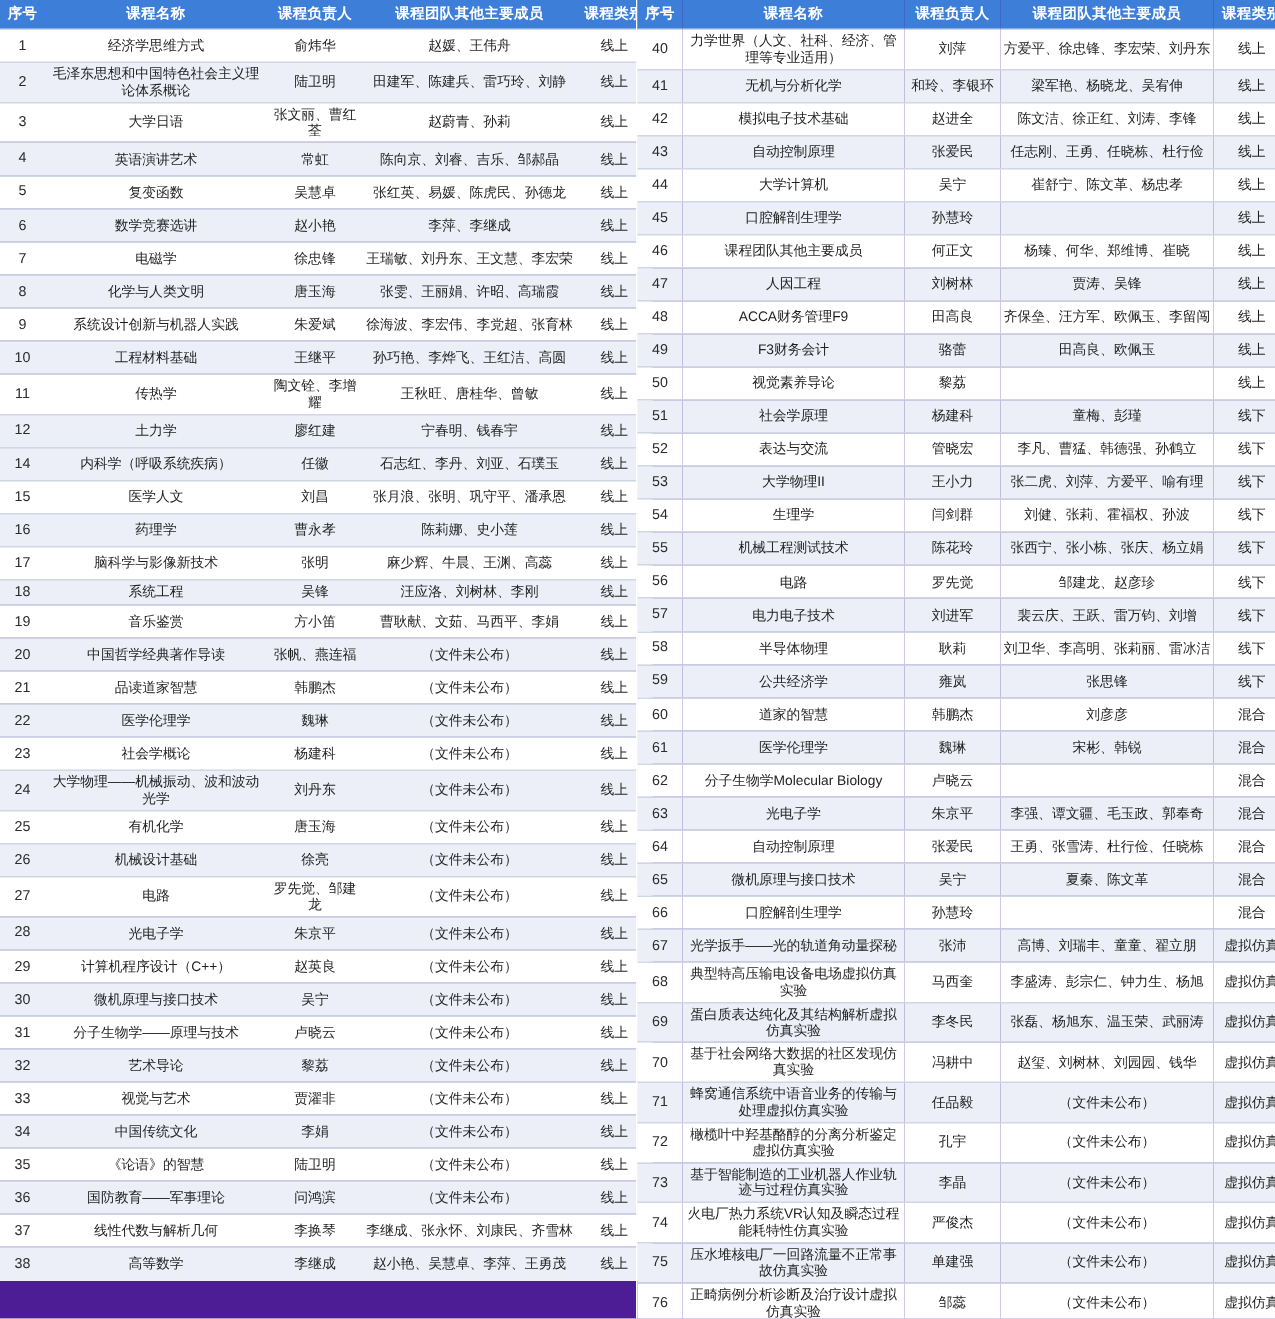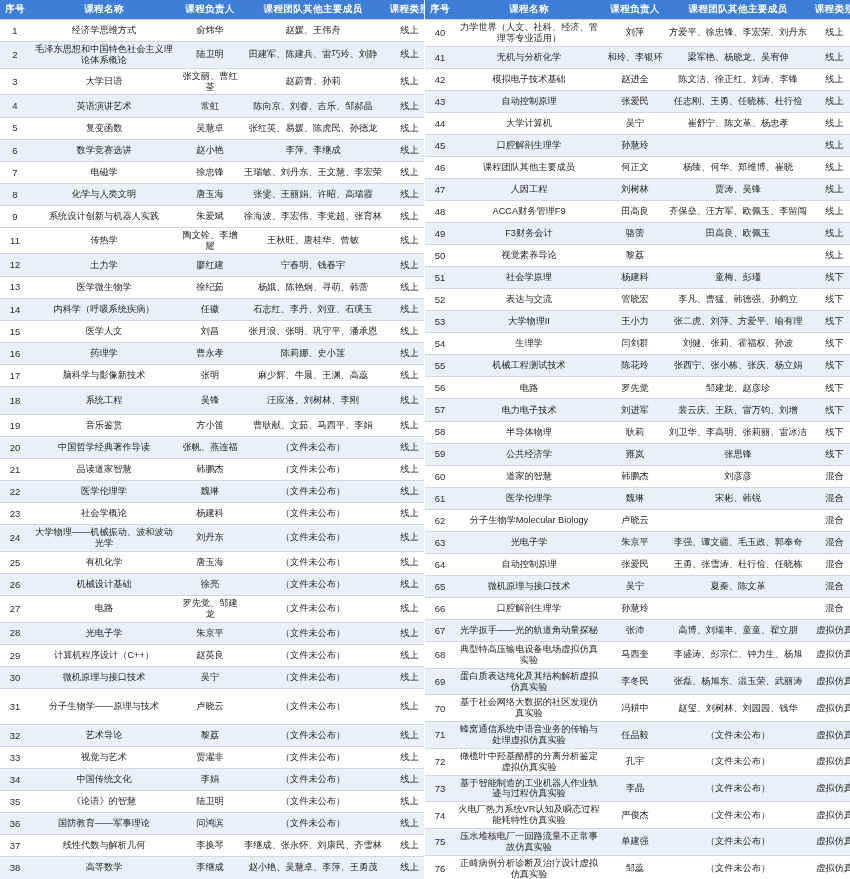--- a/index.html
+++ b/index.html
@@ -152,41 +152,41 @@
             <td class="c-team">张雯、王丽娟、许昭、高瑞霞</td>
             <td class="c-cat">线上</td>
           </tr>
           <tr class="plain" style="height: 22.0513px;">
             <td class="c-idx">9</td>
             <td class="c-name">系统设计创新与机器人实践</td>
             <td class="c-lead">朱爱斌</td>
             <td class="c-team">徐海波、李宏伟、李党超、张育林</td>
             <td class="c-cat">线上</td>
           </tr>
+          <tr class="alt" style="height: 22.0513px;">
+            <td class="c-idx">10</td>
+            <td class="c-name">工程材料基础</td>
+            <td class="c-lead">王继平</td>
+            <td class="c-team">孙巧艳、李烨飞、王红洁、高圆</td>
+            <td class="c-cat">线上</td>
+          </tr>
           <tr class="plain" style="height: 22.0513px;">
             <td class="c-idx">11</td>
             <td class="c-name">传热学</td>
             <td class="c-lead">陶文铨、李增耀</td>
             <td class="c-team">王秋旺、唐桂华、曾敏</td>
             <td class="c-cat">线上</td>
           </tr>
           <tr class="alt" style="height: 22.0513px;">
             <td class="c-idx">12</td>
             <td class="c-name">土力学</td>
             <td class="c-lead">廖红建</td>
             <td class="c-team">宁春明、钱春宇</td>
             <td class="c-cat">线上</td>
           </tr>
-          <tr class="plain" style="height: 22.0513px;">
-            <td class="c-idx">13</td>
-            <td class="c-name">医学微生物学</td>
-            <td class="c-lead">徐纪茹</td>
-            <td class="c-team">杨娥、陈艳炯、寻萌、韩蕾</td>
-            <td class="c-cat">线上</td>
-          </tr>
           <tr class="alt" style="height: 22.0513px;">
             <td class="c-idx">14</td>
             <td class="c-name">内科学（呼吸系统疾病）</td>
             <td class="c-lead">任徽</td>
             <td class="c-team">石志红、李丹、刘亚、石璞玉</td>
             <td class="c-cat">线上</td>
           </tr>
           <tr class="plain" style="height: 22.0513px;">
             <td class="c-idx">15</td>
             <td class="c-name">医学人文</td>
@@ -201,21 +201,21 @@
             <td class="c-team">陈莉娜、史小莲</td>
             <td class="c-cat">线上</td>
           </tr>
           <tr class="plain" style="height: 22.0513px;">
             <td class="c-idx">17</td>
             <td class="c-name">脑科学与影像新技术</td>
             <td class="c-lead">张明</td>
             <td class="c-team">麻少辉、牛晨、王渊、高蕊</td>
             <td class="c-cat">线上</td>
           </tr>
-          <tr class="alt" style="height: 28px; padding-left: 40px;">
+          <tr class="alt" style="height: 17px; padding-left: 40px;">
             <td class="c-idx">18</td>
             <td class="c-name">系统工程</td>
             <td class="c-lead">吴锋</td>
             <td class="c-team">汪应洛、刘树林、李刚</td>
             <td class="c-cat">线上</td>
           </tr>
           <tr class="plain" style="height: 22.0513px;">
             <td class="c-idx">19</td>
             <td class="c-name">音乐鉴赏</td>
             <td class="c-lead">方小笛</td>
@@ -292,21 +292,21 @@
             <td class="c-team">（文件未公布）</td>
             <td class="c-cat">线上</td>
           </tr>
           <tr class="alt" style="height: 22.0513px;">
             <td class="c-idx">30</td>
             <td class="c-name">微机原理与接口技术</td>
             <td class="c-lead">吴宁</td>
             <td class="c-team">（文件未公布）</td>
             <td class="c-cat">线上</td>
           </tr>
-          <tr class="plain" style="height: 36px;">
+          <tr class="plain" style="height: 22px;">
             <td class="c-idx">31</td>
             <td class="c-name">分子生物学——原理与技术</td>
             <td class="c-lead">卢晓云</td>
             <td class="c-team">（文件未公布）</td>
             <td class="c-cat">线上</td>
           </tr>
           <tr class="alt" style="height: 22.0513px;">
             <td class="c-idx">32</td>
             <td class="c-name">艺术导论</td>
             <td class="c-lead">黎荔</td>

